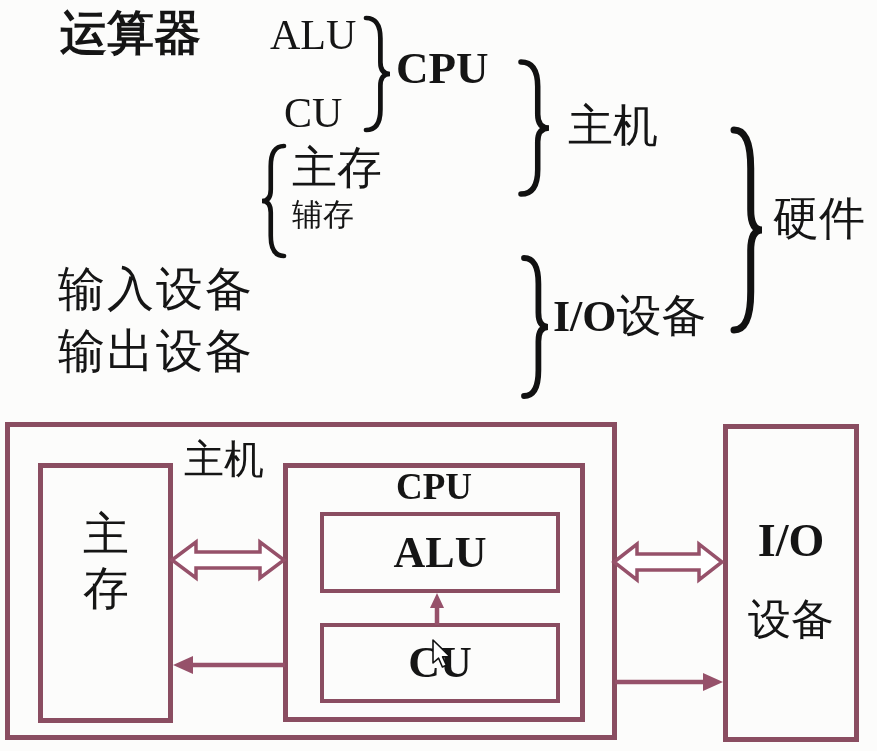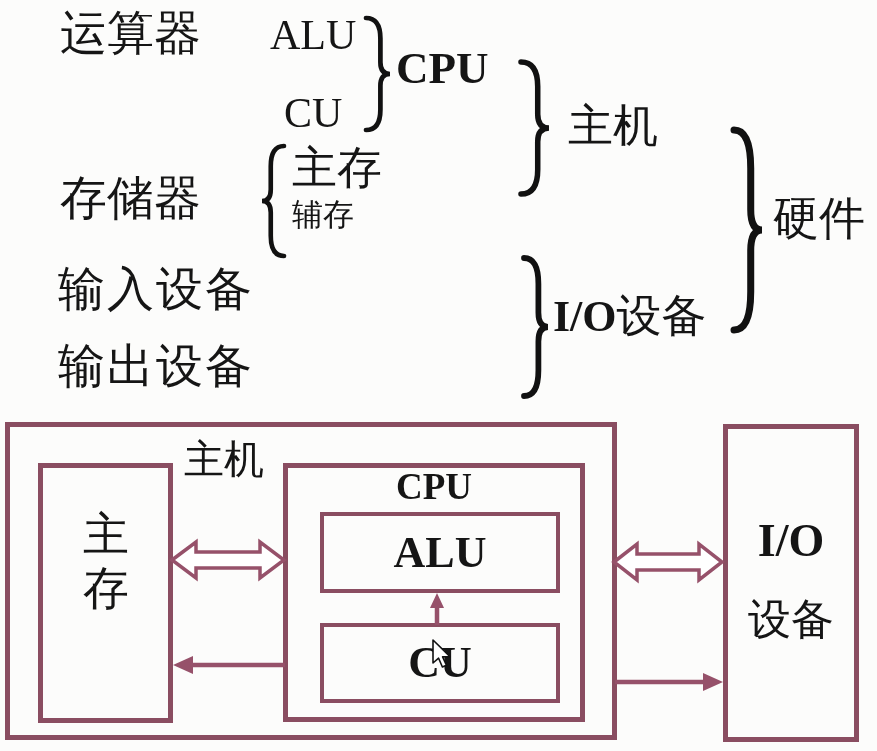--- a/index.html
+++ b/index.html
@@ -13,34 +13,34 @@
   .en{font-size:42px;}
   .bold{font-weight:bold;}
   .box{position:absolute;border:5px solid var(--border,#8a4d61);box-sizing:border-box;background:transparent;}
   .thin{border-width:4px;}
   svg{position:absolute;overflow:visible;}
   .arrow-stroke{stroke:var(--arrow,#96516a);}
   .arrow-fill{fill:var(--arrow,#96516a);}
   .dbl{fill:#ffffff;stroke:var(--arrow,#96516a);stroke-width:3.5;stroke-linejoin:miter;}
 
   
-  #row0{left:60px;top:10px;}
+  #row0{left:60px;top:10px;font-weight:bold;}
   #abbr-alu{left:270px;top:14px;}
   #row1{left:60px;top:86px;}
   #abbr-cu{left:284px;top:92px;}
   #brace-cpu{left:363px;top:15px;}
   #grp-cpu{left:396px;top:46px;font-size:45px;}
   #row2{left:60px;top:175px;}
   #brace-mem{left:259px;top:143px;}
   #mem-main{left:292px;top:146px;font-size:45px;}
   #mem-aux{left:292px;top:199px;font-size:31px;}
   #brace-host{left:518px;top:59px;}
   #grp-host{left:568px;top:104px;font-size:45px;}
   #row3{left:58px;top:266px;letter-spacing:2px;text-align:center;}
-  #row4{left:58px;top:343px;letter-spacing:2px;}
+  #row4{left:58px;top:328px;letter-spacing:2px;}
   #brace-io{left:521px;top:255px;}
   #grp-io{left:553px;top:294px;font-size:44px;text-align:center;}
   #grp-io .cnpart{font-size:45px;}
   #brace-hw{left:731px;top:127px;}
   #grp-hw{left:773px;top:196px;font-size:46px;font-family:Liberation Serif, serif;}
 
   
   #host-box{left:5px;top:422px;width:612px;height:318px;}
   #host-label{left:184px;top:440px;font-size:40px;}
   #mm-box{left:38px;top:463px;width:135px;height:260px;}
@@ -69,21 +69,20 @@
 <div class="stage">
 
   <div class="t cn" id="row0">运算器</div>
   <div class="t en" id="abbr-alu">ALU</div>
   <div class="t en" id="abbr-cu">CU</div>
   <svg id="brace-cpu" width="30" height="118">
       <path d="M 3 3 Q 17.4 3 17.4 23.6 L 17.4 47.2 Q 17.4 59 27 59 Q 17.4 59 17.4 70.8 L 17.4 94.4 Q 17.4 115 3 115" fill="none" stroke="#111111" stroke-width="4.72" stroke-linecap="round"></path>
     </svg>
   <div class="t en bold" id="grp-cpu">CPU</div>
 
-  <div class="t cn" id="row2">存储器</div>
   <svg id="brace-mem" width="28" height="116">
       <path d="M 25 3 Q 11.76 3 11.76 23.200000000000003 L 11.76 46.400000000000006 Q 11.76 58 3 58 Q 11.76 58 11.76 69.6 L 11.76 92.80000000000001 Q 11.76 113 25 113" fill="none" stroke="#111111" stroke-width="4.64" stroke-linecap="round"></path>
     </svg>
   <div class="t cn" id="mem-main">主存</div>
   <div class="t cn" id="mem-aux">辅存</div>
 
   <svg id="brace-host" width="34" height="138">
       <path d="M 3 3 Q 19.72 3 19.72 27.6 L 19.72 55.2 Q 19.72 69 31 69 Q 19.72 69 19.72 82.8 L 19.72 110.4 Q 19.72 135 3 135" fill="none" stroke="#111111" stroke-width="5.5200000000000005" stroke-linecap="round"></path>
     </svg>
   <div class="t cn" id="grp-host">主机</div>

